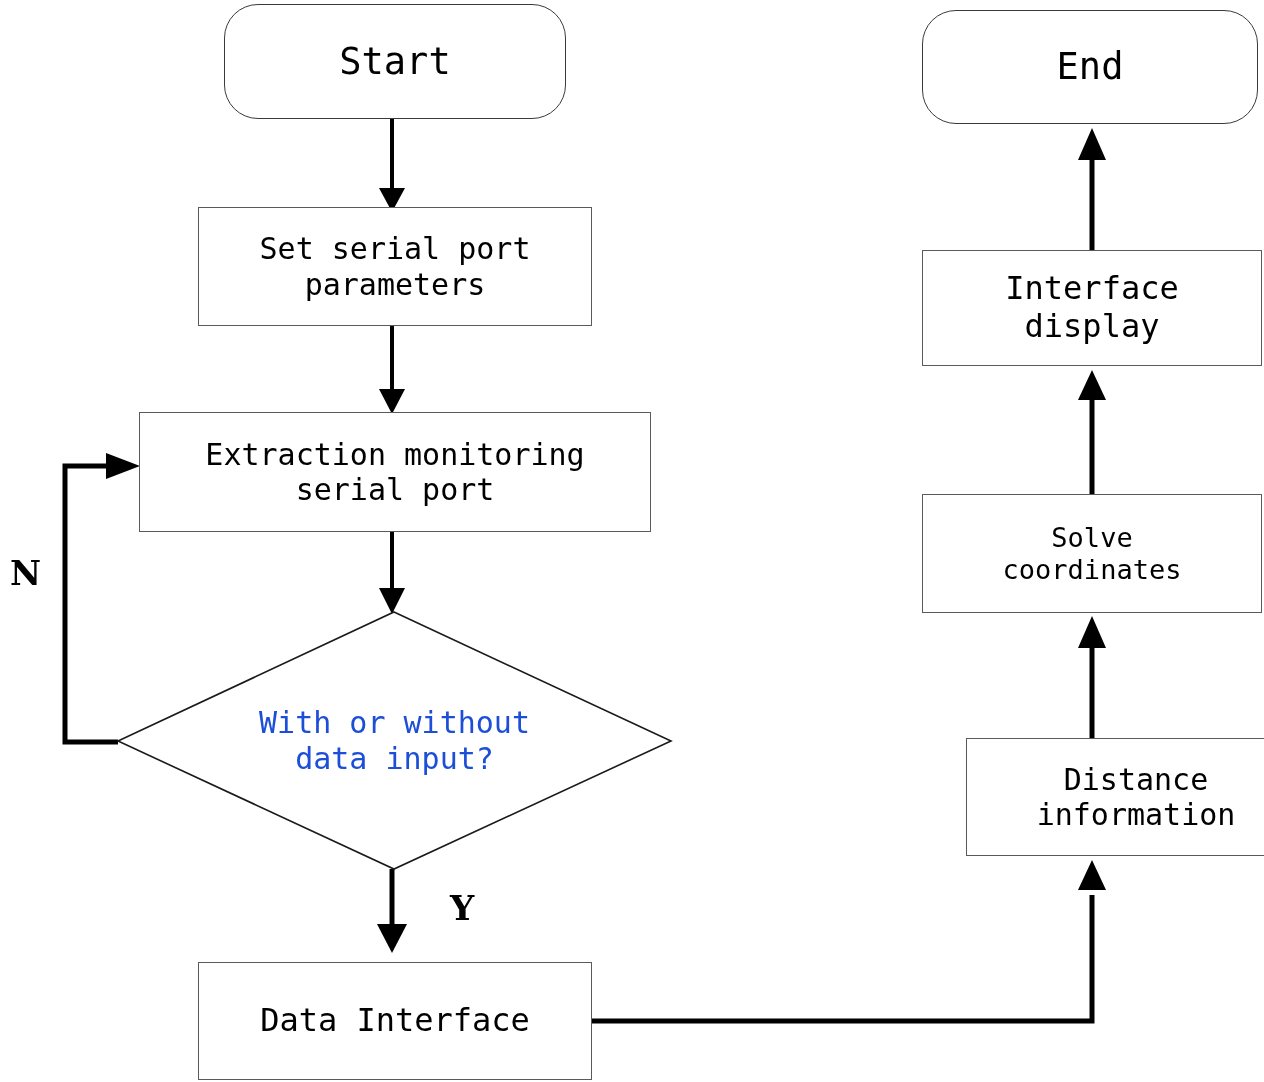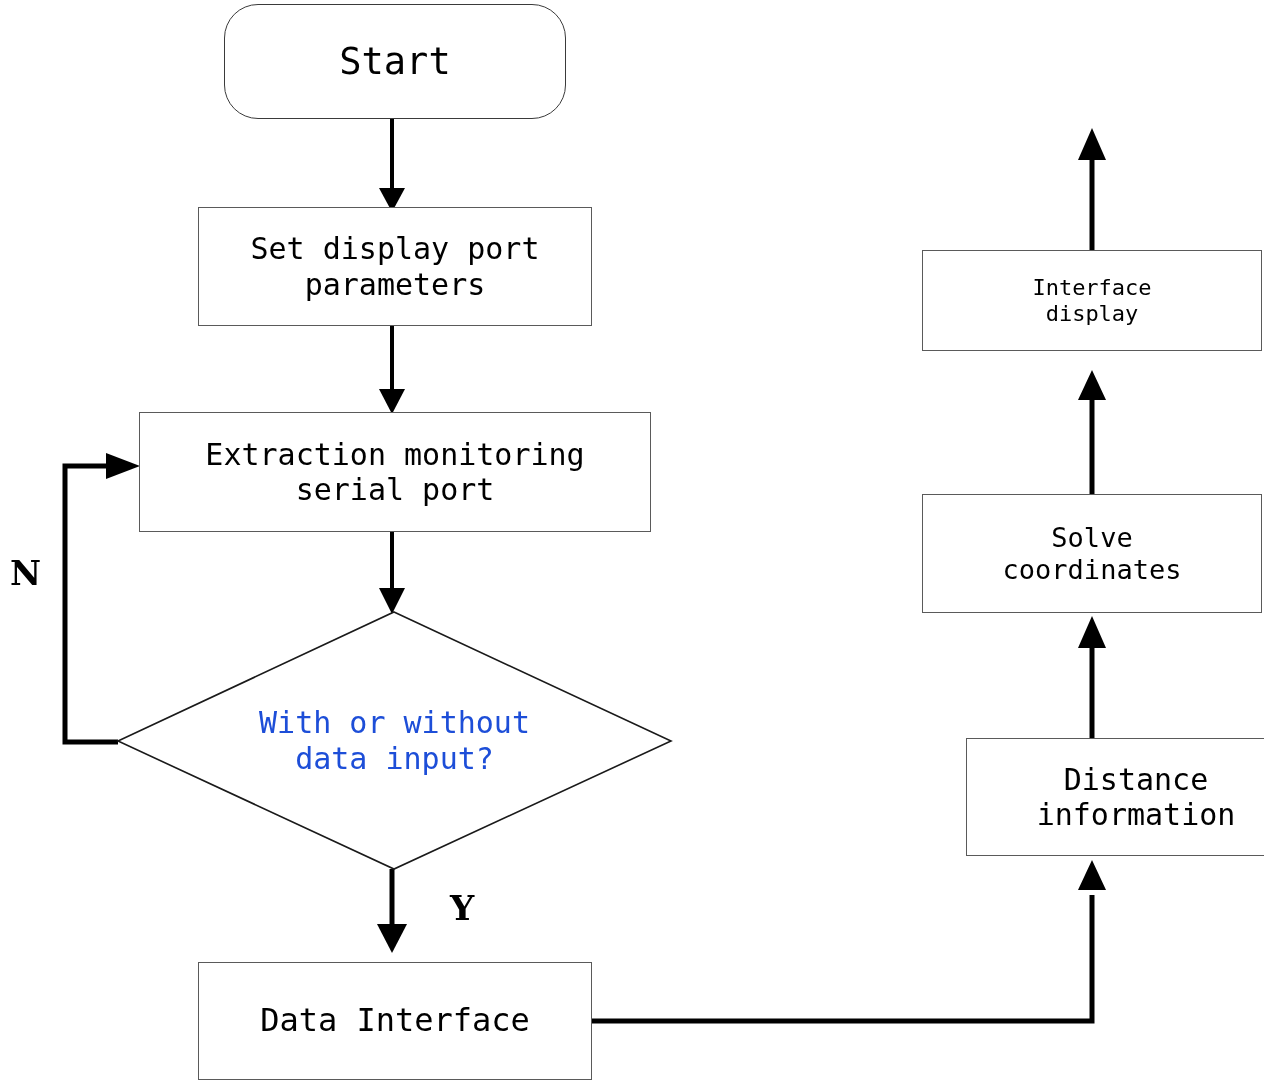--- a/index.html
+++ b/index.html
@@ -119,21 +119,21 @@
     <g>
       <polygon points="394,612 671,741 394,869 118,741" fill="#ffffff" stroke="#1a1a1a" stroke-width="1.6"></polygon>
     </g>
   </svg>
 
   <div class="node terminator" style="left:224px; top:4px; width:342px; height:115px; font-size:37px;">
     <span>Start</span>
   </div>
 
   <div class="node process" style="left:198px; top:207px; width:394px; height:119px; font-size:30px;">
-    <span>Set display port
+    <span>Set serial port
 parameters</span>
   </div>
 
   <div class="node process" style="left:139px; top:412px; width:512px; height:120px; font-size:30px;">
     <span>Extraction monitoring
 serial port</span>
   </div>
 
   <div class="diamond-label" style="left:118px; top:612px; width:553px; height:257px; font-size:30px;">
     <span>With or without
@@ -147,25 +147,28 @@
   <div class="node process" style="left:922px; top:738px; width:340px; height:118px; font-size:30px;margin-left:44px;">
     <span>Distance
 information</span>
   </div>
 
   <div class="node process" style="left:922px; top:494px; width:340px; height:119px; font-size:27px;">
     <span>Solve
 coordinates</span>
   </div>
 
-  <div class="node process" style="left:922px; top:250px; width:340px; height:101px; font-size:22px;">
+  <div class="node process" style="left:922px; top:250px; width:340px; height:116px; font-size:32px;">
     <span>Interface
 display</span>
   </div>
 
+  <div class="node terminator" style="left:922px; top:10px; width:336px; height:114px; font-size:37px;">
+    <span>End</span>
+  </div>
 
   <div class="edge-label" style="left:10px; top:553px; font-size:34px;">
     <span>N</span>
   </div>
 
   <div class="edge-label" style="left:450px; top:888px; font-size:34px;">
     <span>Y</span>
   </div>
 
 </div>

